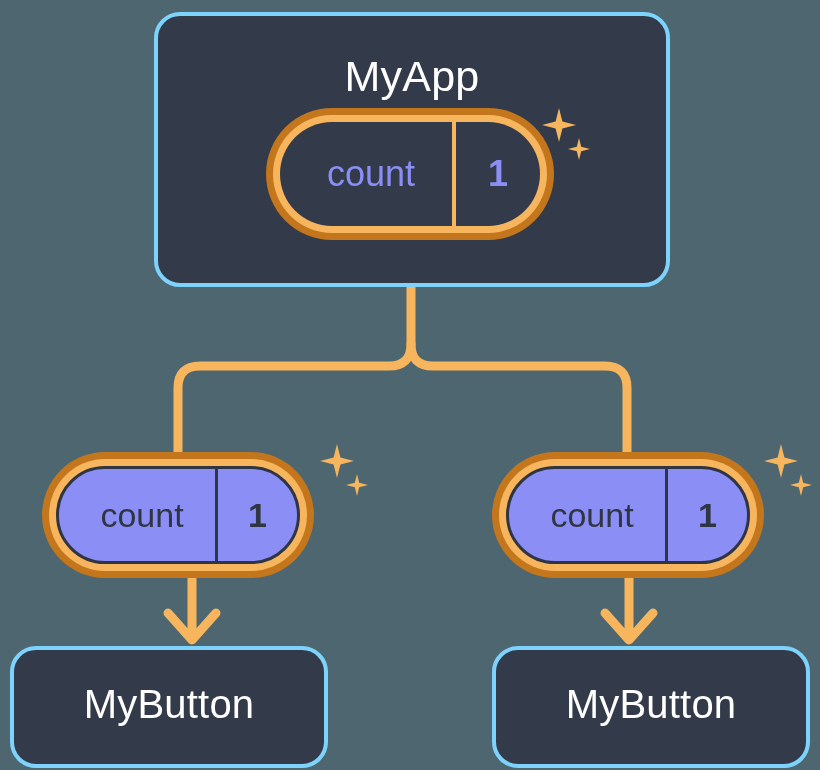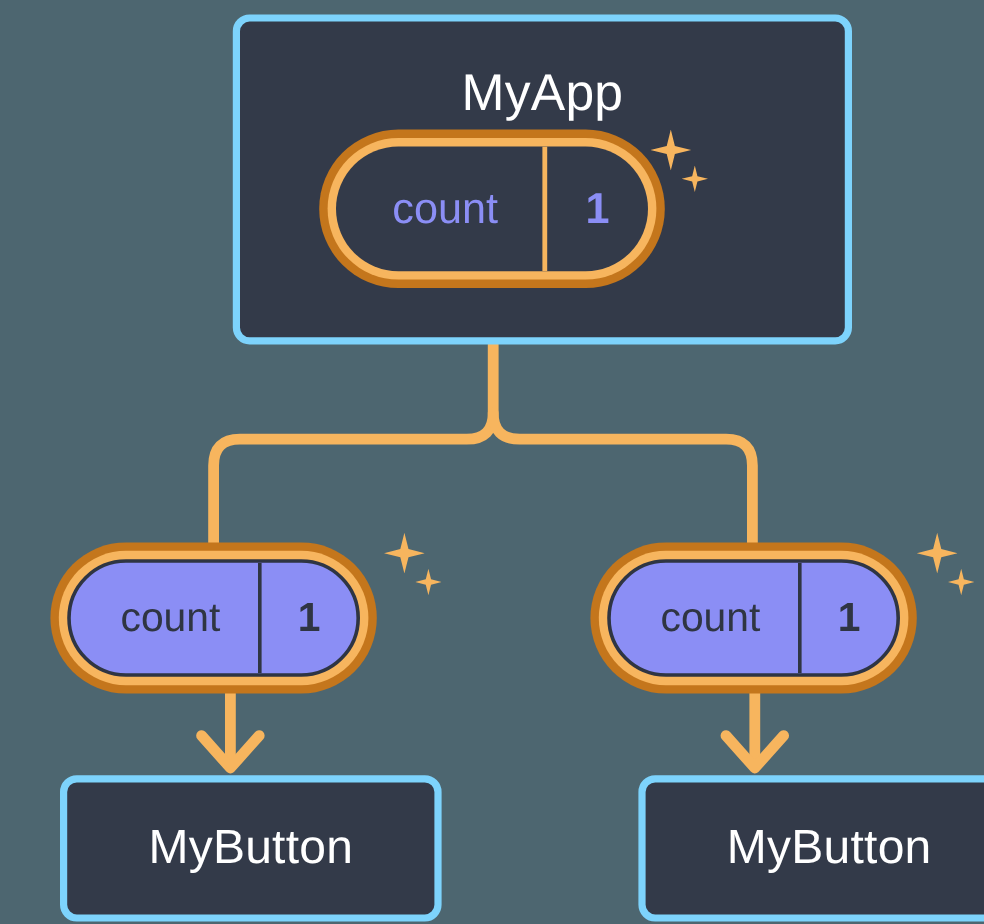--- a/index.html
+++ b/index.html
@@ -17,24 +17,23 @@
   #stage {
     position: relative;
     width: 820px;
     height: 770px;
   }
 
   
   .card {
     position: absolute;
     background: #333a49;
-    border: 6px solid #7dd3fc;
-    border-radius: 14px;
-    box-sizing: border-box;
-    margin-left: 40px;
+    border: 4px solid #7dd3fc;
+    border-radius: 26px;
+    box-sizing: border-box;
   }
   .card-title {
     position: absolute;
     left: 0;
     right: 0;
     text-align: center;
     color: #ffffff;
     font-weight: 400;
     letter-spacing: 0.2px;
     white-space: nowrap;

